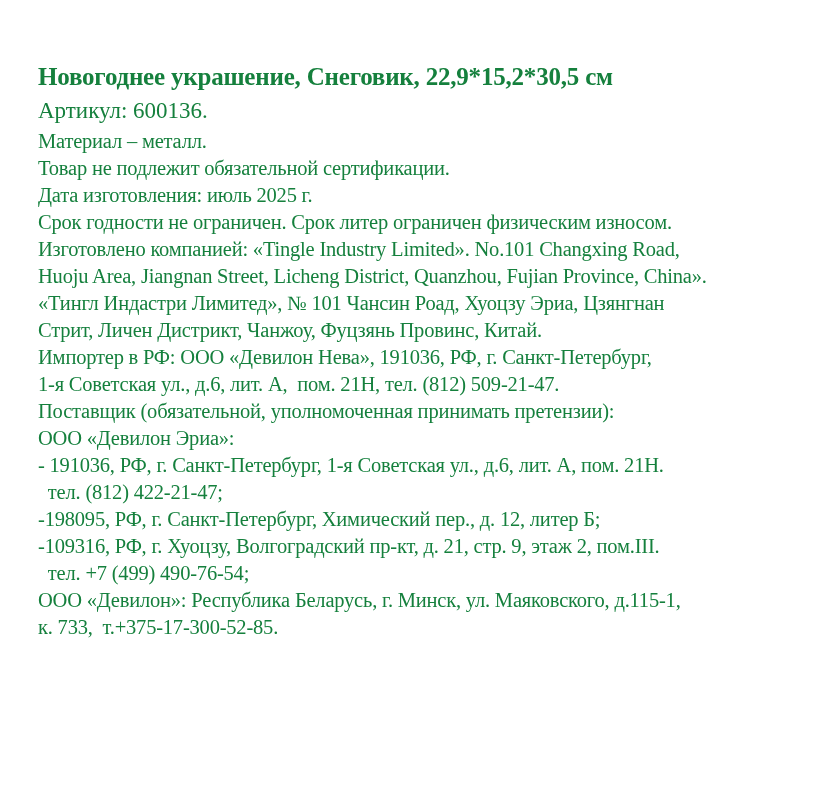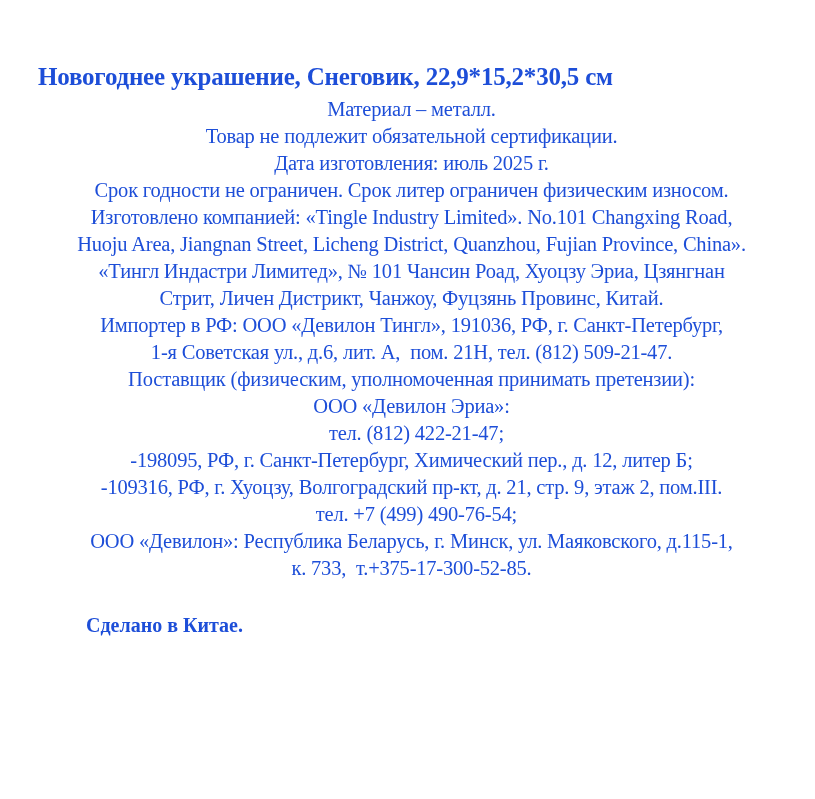--- a/index.html
+++ b/index.html
@@ -5,21 +5,21 @@
   html, body {
     margin: 0;
     padding: 0;
     background: #ffffff;
   }
   .page {
     position: relative;
     width: 815px;
     height: 666px;
     background: #ffffff;
-    color: #1d4ed8;
+    color: #15803d;
     font-family: "Liberation Serif", "DejaVu Serif", serif;
     overflow: hidden;
     box-sizing: border-box;
     padding: 62px 30px 0 38px;
   }
   .title {
     font-size: 25px;
     font-weight: bold;
     line-height: 30px;
     margin: 0 0 4px 0;
@@ -29,21 +29,20 @@
   .article-line {
     font-size: 23px;
     line-height: 29px;
     margin: 0 0 3px 0;
     white-space: pre;
   }
   .body-lines {
     font-size: 20.5px;
     line-height: 27px;
     letter-spacing: -0.2px;
-    text-align: center;
   }
   .body-lines .text-line {
     white-space: pre;
   }
   .made-in {
     font-size: 20px;
     font-weight: bold;
     margin-top: 32px;
     white-space: pre;
     margin-left: 48px;
@@ -54,33 +53,35 @@
     padding-left: 477px;
     white-space: pre;
     letter-spacing: 0px;
   }
 </style>
 </head>
 <body>
 
 <div class="page">
   <h1 class="title">Новогоднее украшение, Снеговик, 22,9*15,2*30,5 см</h1>
+  <div class="article-line">Артикул: 600136.</div>
   <div class="body-lines">
       <div class="text-line">Материал – металл.</div>
       <div class="text-line">Товар не подлежит обязательной сертификации.</div>
       <div class="text-line">Дата изготовления: июль 2025 г.</div>
       <div class="text-line">Срок годности не ограничен. Срок литер ограничен физическим износом.</div>
       <div class="text-line">Изготовлено компанией: «Tingle Industry Limited». No.101 Changxing Road,</div>
       <div class="text-line">Huoju Area, Jiangnan Street, Licheng District, Quanzhou, Fujian Province, China».</div>
       <div class="text-line">«Тингл Индастри Лимитед», № 101 Чансин Роад, Хуоцзу Эриа, Цзянгнан</div>
       <div class="text-line">Стрит, Личен Дистрикт, Чанжоу, Фуцзянь Провинс, Китай.</div>
-      <div class="text-line">Импортер в РФ: ООО «Девилон Тингл», 191036, РФ, г. Санкт-Петербург,</div>
+      <div class="text-line">Импортер в РФ: ООО «Девилон Нева», 191036, РФ, г. Санкт-Петербург,</div>
       <div class="text-line">1-я Советская ул., д.6, лит. А,  пом. 21Н, тел. (812) 509-21-47.</div>
-      <div class="text-line">Поставщик (физическим, уполномоченная принимать претензии):</div>
+      <div class="text-line">Поставщик (обязательной, уполномоченная принимать претензии):</div>
       <div class="text-line">ООО «Девилон Эриа»:</div>
+      <div class="text-line">- 191036, РФ, г. Санкт-Петербург, 1-я Советская ул., д.6, лит. А, пом. 21Н.</div>
       <div class="text-line">  тел. (812) 422-21-47;</div>
       <div class="text-line">-198095, РФ, г. Санкт-Петербург, Химический пер., д. 12, литер Б;</div>
       <div class="text-line">-109316, РФ, г. Хуоцзу, Волгоградский пр-кт, д. 21, стр. 9, этаж 2, пом.III.</div>
       <div class="text-line">  тел. +7 (499) 490-76-54;</div>
       <div class="text-line">ООО «Девилон»: Республика Беларусь, г. Минск, ул. Маяковского, д.115-1,</div>
       <div class="text-line">к. 733,  т.+375-17-300-52-85.</div>
     </div>
   <div class="made-in">Сделано в Китае.</div>
 </div>
 

